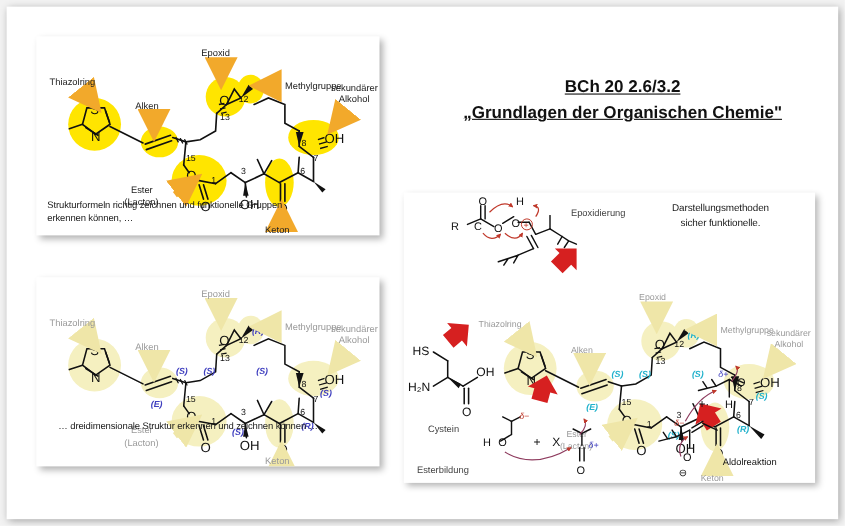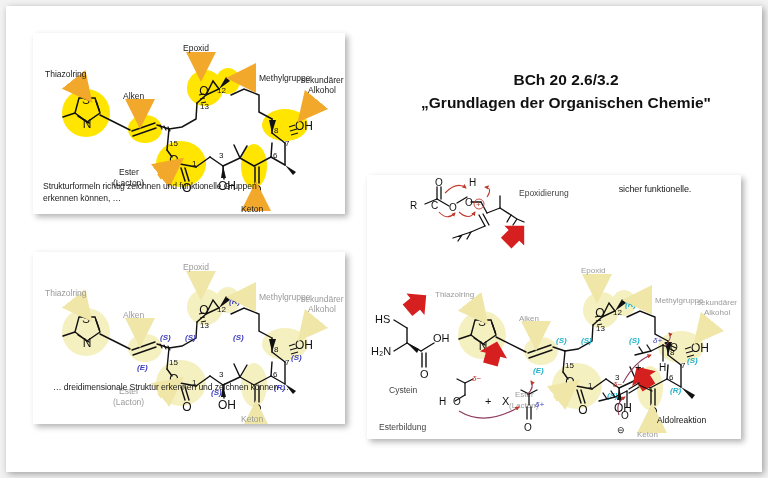--- a/index.html
+++ b/index.html
@@ -25,21 +25,21 @@
   .caption{
     position:absolute;font-weight:normal;font-size:8.6px;color:#1a1a1a;
     line-height:1.35;letter-spacing:-0.1px;
   }
   #cap-structure{left:10px;top:148px;width:250px;text-align:left;}
   #cap-stereo{left:6px;top:130px;width:250px;text-align:right;}
   #cap-reactivity{left:212px;top:8px;width:152px;text-align:center;font-size:9px;line-height:1.45;}
 
   #title-block{
     position:absolute;left:372px;top:62px;width:376px;text-align:center;
-    font-weight:bold;color:#111;
+    font-weight:bold;color:#111;text-decoration:underline;
   }
   #title-line1{font-size:15.5px;line-height:1.5;}
   #title-line2{font-size:15.5px;line-height:1.5;}
 
   svg{display:block;}
   text{font-family:"Liberation Sans", sans-serif;}
 </style>
 </head>
 <body>
 
@@ -509,17 +509,18 @@
         <text x="250" y="258" font-size="9" fill="#111">⊖</text>
         <g stroke="#8E3B5E" stroke-width="1.1" fill="none" marker-end="url(#ar-red)">
           <path d="M256,208 Q268,186 284,180"></path>
           <path d="M298,172 Q306,162 302,158"></path>
           <path d="M252,240 Q248,228 258,222"></path>
         </g>
         <text x="290" y="248" font-size="8.5" fill="#111">Aldolreaktion</text>
       </g>
     </svg>
     <div class="caption" id="cap-reactivity">
+      <div>Darstellungsmethoden</div>
       <div>sicher funktionelle.</div>
     </div>
   </div>
 
 </div>
 
 </body></html>

